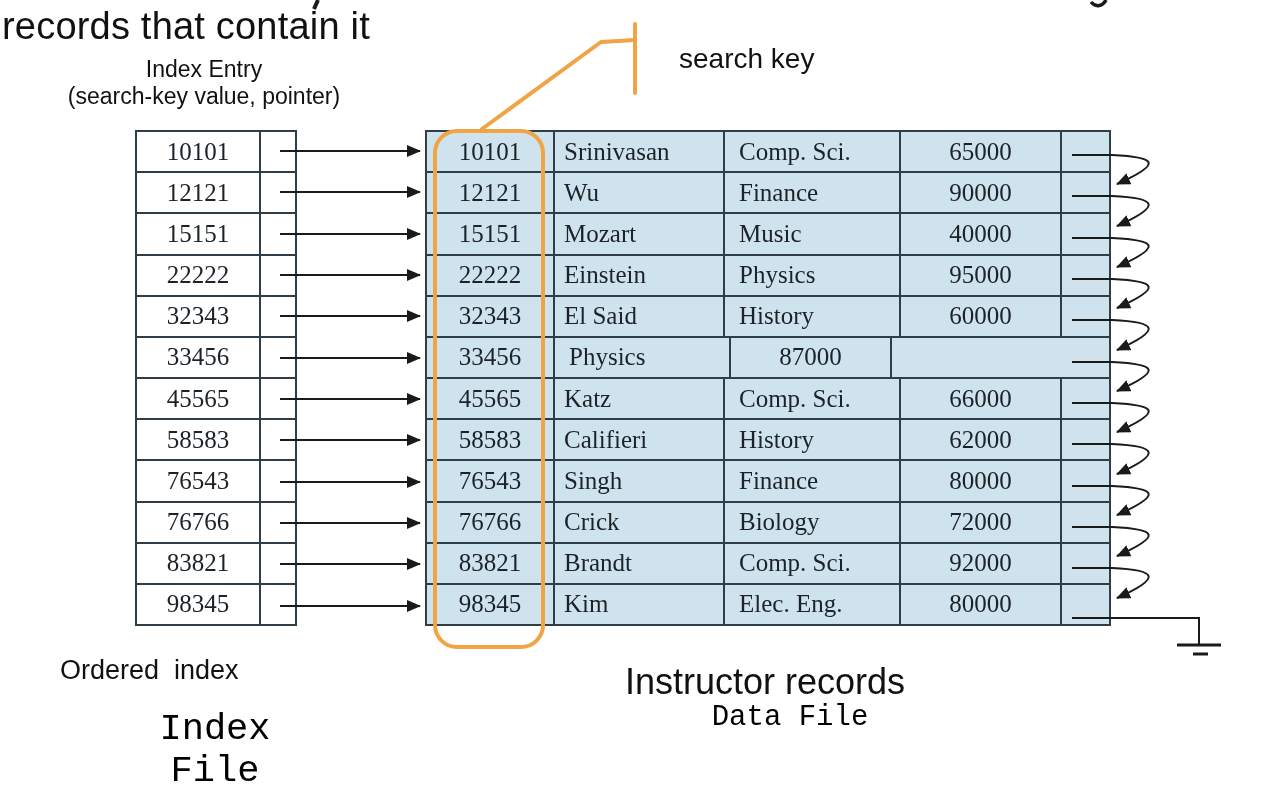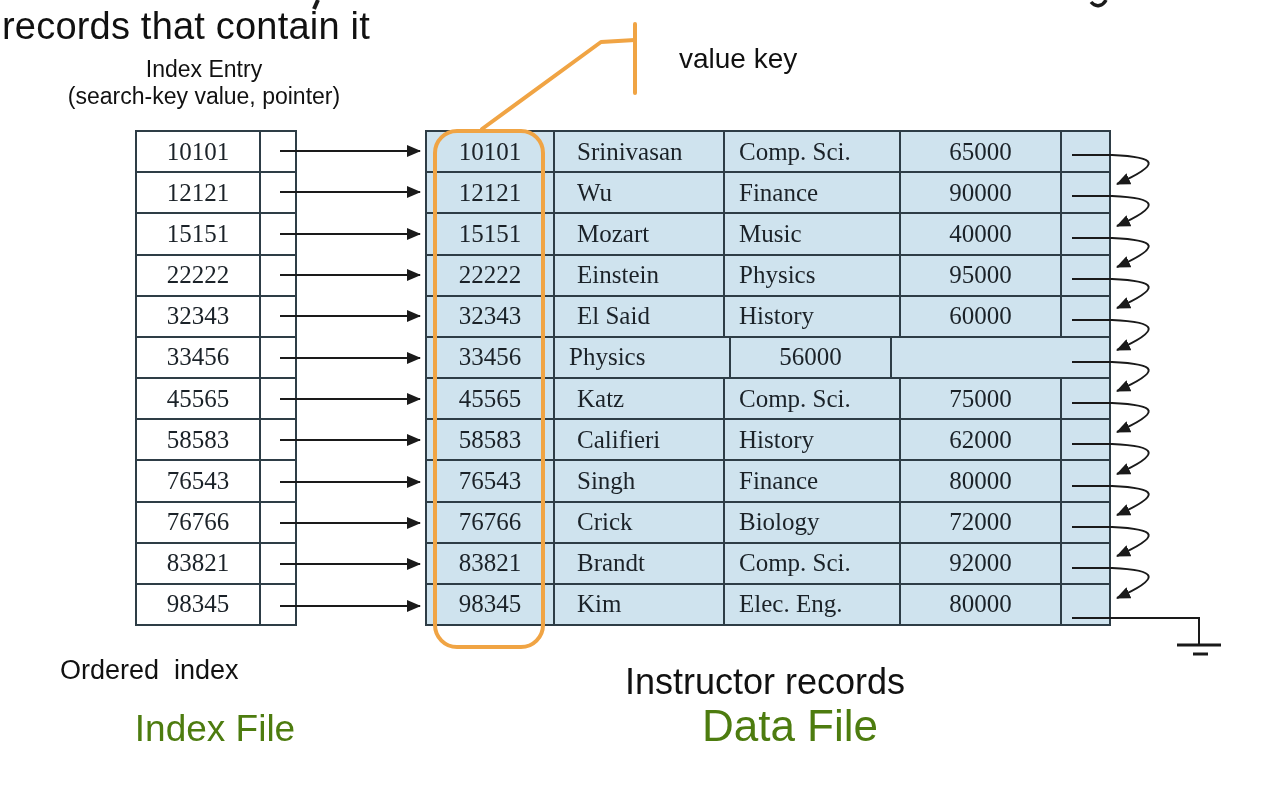--- a/index.html
+++ b/index.html
@@ -9,61 +9,61 @@
   }
   .serif{font-family:Liberation Serif, serif;}
   .abs{position:absolute;}
 
   
   #title{left:2px;top:5px;font-size:38px;letter-spacing:0.2px;}
   #index-entry-label{left:28px;top:56px;width:352px;text-align:center;font-size:23px;line-height:27px;}
   #search-key-label{left:679px;top:43px;font-size:28px;}
   #ordered-index-label{left:60px;top:655px;width:280px;text-align:left;font-size:27px;white-space:pre;}
   #instructor-records-label{left:595px;top:661px;width:340px;text-align:center;font-size:36px;}
-  .file-label{color:#4d7c0f;}
+  .file-label{color:#000000;font-family:Liberation Mono, monospace;}
   #index-file-label{left:110px;top:708px;width:210px;text-align:center;font-size:37px;}
-  #data-file-label{left:670px;top:701px;width:240px;text-align:center;font-size:44px;}
+  #data-file-label{left:670px;top:701px;width:240px;text-align:center;font-size:29px;}
 
   
   #index-table{
     left:135px;top:130px;width:162px;height:496px;box-sizing:border-box;
     border:2px solid #2e3d46;display:flex;flex-direction:column;background:#ffffff;
   }
   .irow{flex:1;display:flex;border-bottom:2px solid #2e3d46;box-sizing:border-box;}
   .irow:last-child{border-bottom:none;}
   .ival{width:124px;border-right:2px solid #2e3d46;box-sizing:border-box;display:flex;align-items:center;justify-content:center;font-size:25px;color:#1b2228;}
   .iptr{flex:1;}
 
   
   #data-table{
     left:425px;top:130px;width:686px;height:496px;box-sizing:border-box;
     border:2px solid #2e3d46;display:flex;flex-direction:column;background:#cfe3ee;
   }
   .drow{flex:1;display:flex;border-bottom:2px solid #2e3d46;box-sizing:border-box;}
   .drow:last-child{border-bottom:none;}
   .dcell{display:flex;align-items:center;border-right:2px solid #2e3d46;box-sizing:border-box;font-size:25px;color:#1b2228;overflow:hidden;}
   .c-id{width:128px;justify-content:center;}
-  .c-name{width:170px;padding-left:22px;}
+  .c-name{width:170px;padding-left:9px;}
   .c-dept{width:176px;padding-left:14px;}
   .c-salary{width:161px;justify-content:center;}
   .c-ptr{flex:1;border-right:none;}
 
   #overlay{left:0;top:0;pointer-events:none;}
 </style>
 </head>
 <body>
 
 <div id="canvas">
 
   <div class="abs" id="title">records that contain it</div>
   <div class="abs" id="index-entry-label">
     <div>Index Entry</div>
     <div>(search-key value, pointer)</div>
   </div>
-  <div class="abs" id="search-key-label">value key</div>
+  <div class="abs" id="search-key-label">search key</div>
   <div class="abs" id="ordered-index-label">Ordered  index</div>
   <div class="abs" id="instructor-records-label">Instructor records</div>
   <div class="abs file-label" id="index-file-label">Index File</div>
   <div class="abs file-label" id="data-file-label">Data File</div>
 
   <div class="abs serif" id="index-table">
     <div class="irow">
         <div class="ival">10101</div>
         <div class="iptr"></div>
       </div>
@@ -145,28 +145,28 @@
     <div class="drow">
         <div class="dcell c-id">32343</div>
         <div class="dcell c-name">El Said</div>
         <div class="dcell c-dept">History</div>
         <div class="dcell c-salary">60000</div>
         <div class="dcell c-ptr"></div>
       </div>
     <div class="drow">
         <div class="dcell c-id">33456</div>
         <div class="dcell c-dept">Physics</div>
-        <div class="dcell c-salary">56000</div>
+        <div class="dcell c-salary">87000</div>
         <div class="dcell c-ptr"></div>
       </div>
     <div class="drow">
         <div class="dcell c-id">45565</div>
         <div class="dcell c-name">Katz</div>
         <div class="dcell c-dept">Comp. Sci.</div>
-        <div class="dcell c-salary">75000</div>
+        <div class="dcell c-salary">66000</div>
         <div class="dcell c-ptr"></div>
       </div>
     <div class="drow">
         <div class="dcell c-id">58583</div>
         <div class="dcell c-name">Califieri</div>
         <div class="dcell c-dept">History</div>
         <div class="dcell c-salary">62000</div>
         <div class="dcell c-ptr"></div>
       </div>
     <div class="drow">

